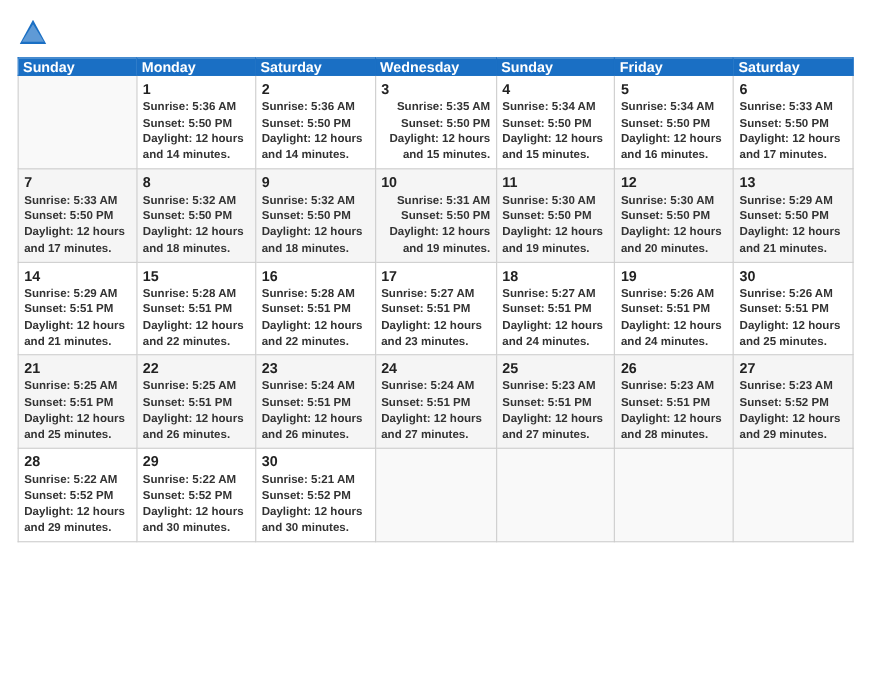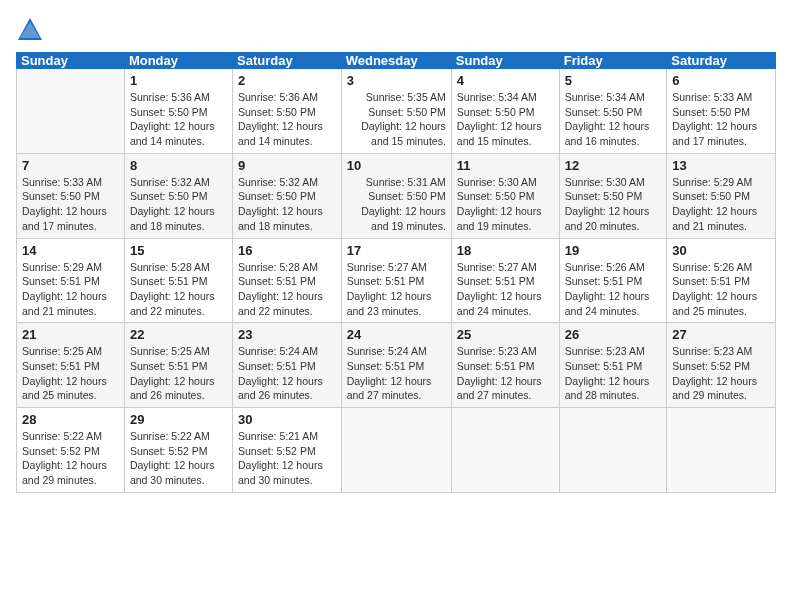--- a/index.html
+++ b/index.html
@@ -79,20 +79,21 @@
       font-size: 13px;
       font-weight: bold;
       color: #222;
       display: block;
       margin-bottom: 2px;
     }
     .day-info {
       font-size: 10.5px;
       color: #333;
       line-height: 1.4;
+      font-weight: bold;
     }
     .empty-cell {
       background-color: #f9f9f9 !important;
     }
   </style>
 </head>
 <body>
 
 <div class="header">
   <div class="logo">

